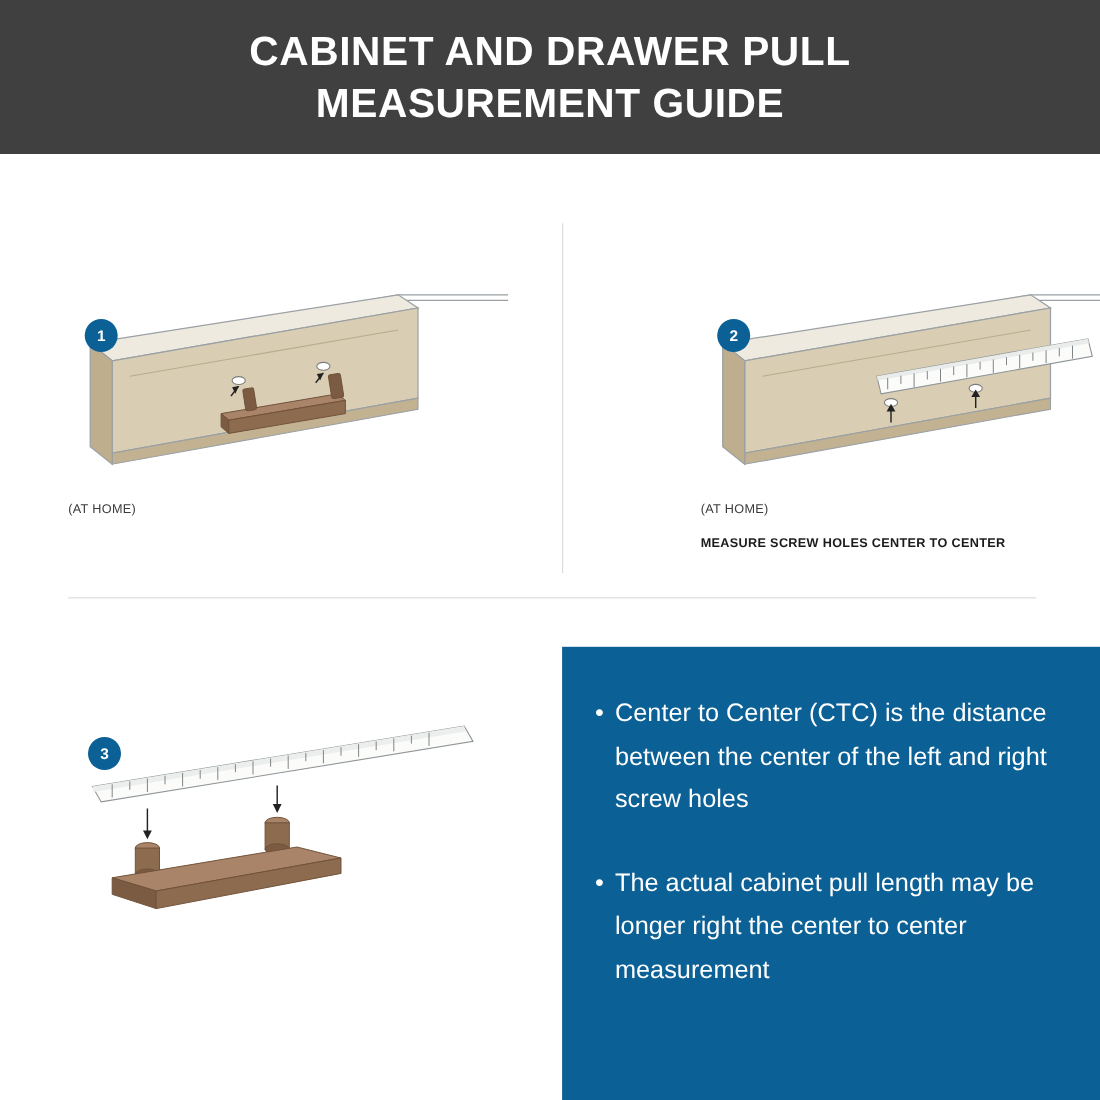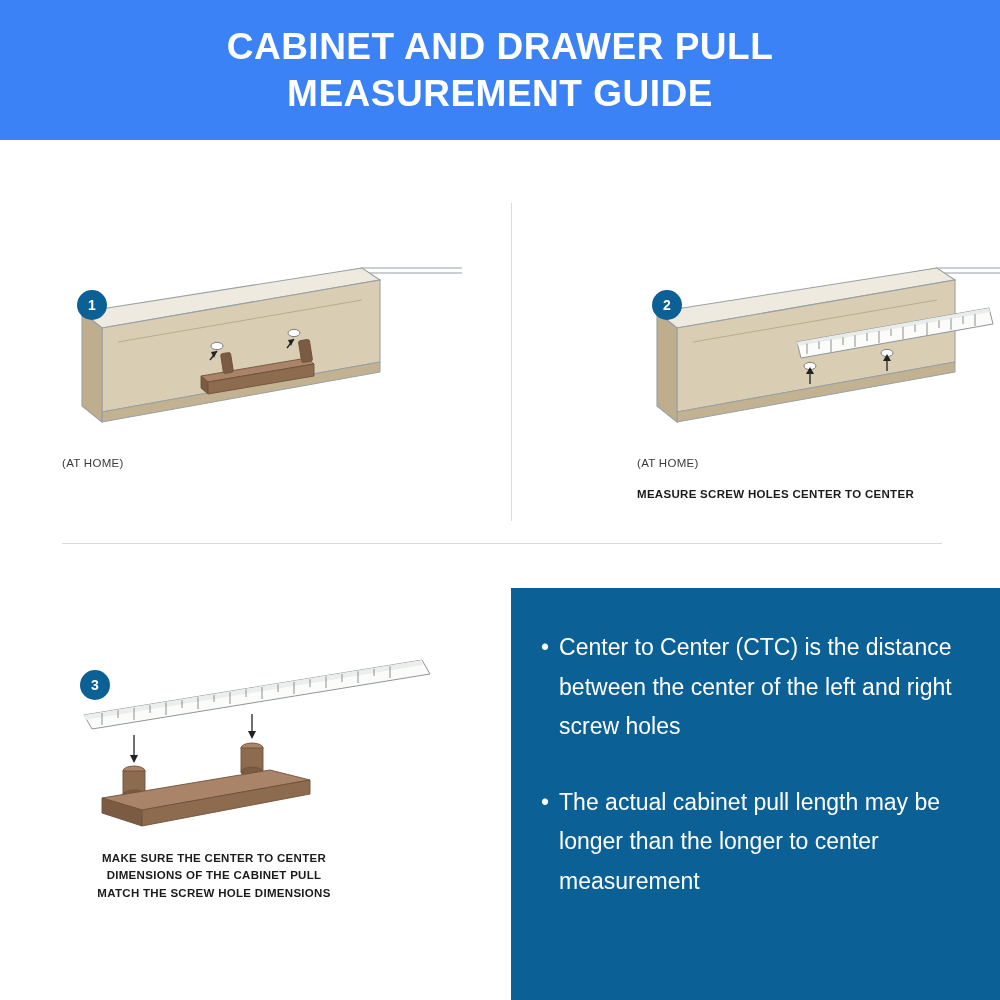--- a/index.html
+++ b/index.html
@@ -21,21 +21,21 @@
     background: #ffffff;
   }
 
   
   .header {
     position: absolute;
     left: 0;
     top: 0;
     width: 1000px;
     height: 140px;
-    background: #3b82f6;
+    background: #404040;
     display: flex;
     align-items: center;
     justify-content: center;
     box-sizing: border-box;
   }
   .header-title {
     color: #ffffff;
     font-size: 37px;
     font-weight: bold;
     letter-spacing: 0.5px;
@@ -265,27 +265,26 @@
         <ellipse cx="190" cy="118" rx="11" ry="5" fill="#a98468" stroke="#6f523a" stroke-width="0.9"></ellipse>
         <rect x="179" y="118" width="22" height="24" fill="#8d6b4f" stroke="#6f523a" stroke-width="0.9"></rect>
         <ellipse cx="190" cy="142" rx="11" ry="5" fill="#7b5b41" stroke="#6f523a" stroke-width="0.9"></ellipse>
 
         <polygon points="40,168 208,140 248,150 80,180" fill="#a98468" stroke="#6f523a" stroke-width="0.9"></polygon>
         <polygon points="40,168 80,180 80,196 40,183" fill="#7b5b41" stroke="#6f523a" stroke-width="0.9"></polygon>
         <polygon points="80,180 248,150 248,164 80,196" fill="#8d6b4f" stroke="#6f523a" stroke-width="0.9"></polygon>
       </svg>
       <div class="step-badge" style="left:18px; top:40px;">3</div>
     </div>
-    <div class="caption caption-center" style="width:260px; margin-left:22px;">MAKE SURE THE CENTER TO CENTER DIMENSIONS OF THE CABINET PULL MATCH THE SCREW HOLE DIMENSIONS</div>
   </div>
 
   <div class="callout">
     <div class="callout-item">
       <span class="callout-bullet">•</span>
       <span class="callout-text">Center to Center (CTC) is the distance between the center of the left and right screw holes</span>
     </div>
     <div class="callout-item">
       <span class="callout-bullet">•</span>
-      <span class="callout-text">The actual cabinet pull length may be longer than the longer to center measurement</span>
+      <span class="callout-text">The actual cabinet pull length may be longer right the center to center measurement</span>
     </div>
   </div>
 
 </div>
 
 </body></html>

